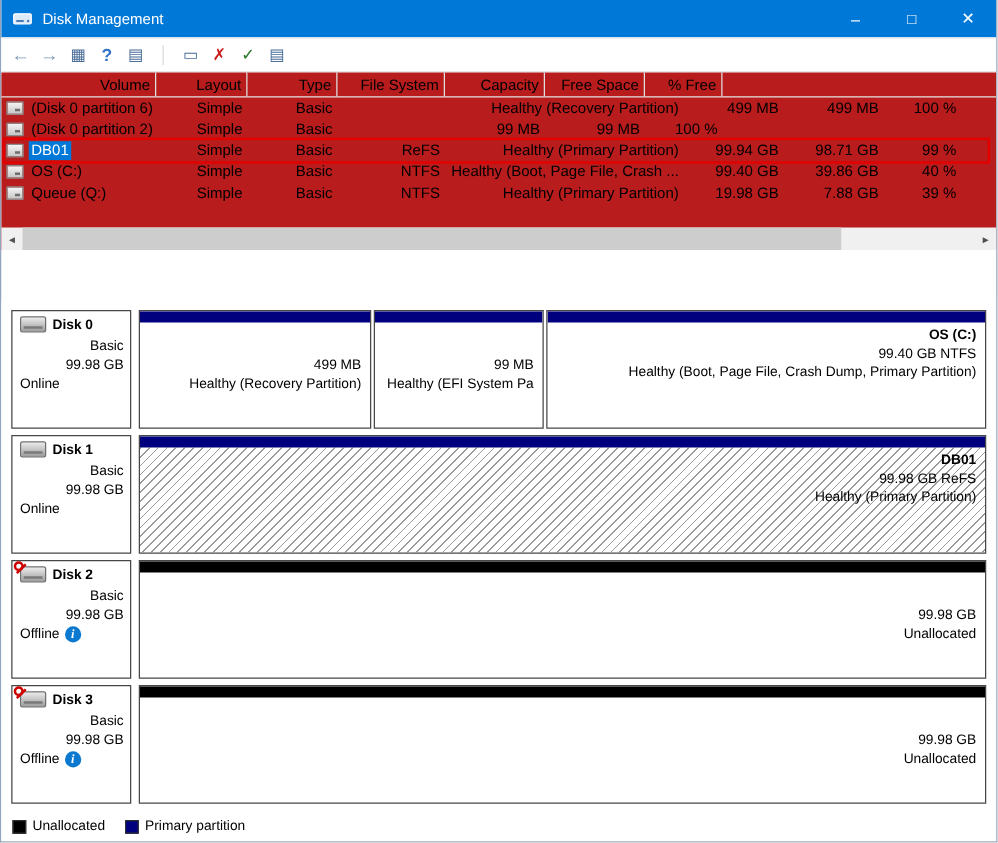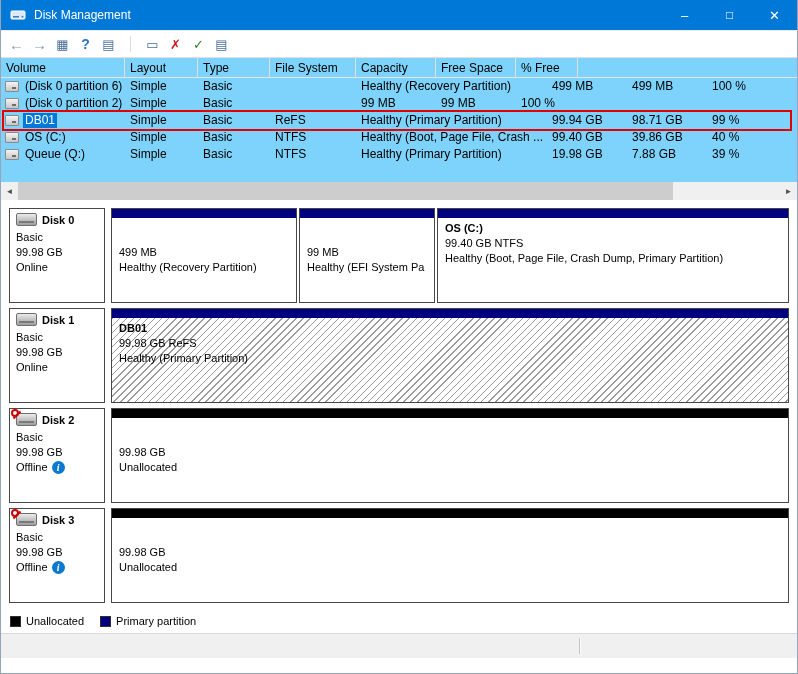--- a/index.html
+++ b/index.html
@@ -1,19 +1,19 @@
 <!DOCTYPE html>
 <html><head>
 <meta charset="utf-8">
 <style>
   * { box-sizing: border-box; }
   html, body { margin: 0; padding: 0; background: #cfcfcf; }
   body { font-family: "Liberation Sans", "DejaVu Sans", sans-serif; -webkit-font-smoothing: antialiased; }
 
-  .window { width: 798px; height: 674px; background: #fff; border: 1px solid #93a5bc; border-top: none; overflow: hidden; position: relative; }
+  .window { width: 798px; height: 674px; background: #fff; border: 1px solid #93a5bc; border-top: none; overflow: hidden; position: relative; text-align: right; }
 
   
   .titlebar { height: 30px; background: #0078d7; color: #fff; display: flex; align-items: center; }
   .app-icon { width: 16px; height: 16px; margin: 0 8px 0 9px; flex: none; }
   .tb-title { font-size: 12px; }
   .tb-controls { margin-left: auto; display: flex; height: 100%; }
   .ctrl { width: 45px; height: 100%; display: flex; align-items: center; justify-content: center; font-size: 13px; color: #fff; cursor: default; }
   .ctrl.max { font-size: 12px; }
 
   
@@ -23,21 +23,21 @@
   
   .toolbar { height: 28px; background: #fff; border-top: 1px solid #ececec; border-bottom: 1px solid #e0e0e0; display: flex; align-items: center; padding-left: 5px; gap: 2px; }
   .tbi { width: 21px; height: 21px; display: flex; align-items: center; justify-content: center; font-size: 13px; color: #4a6d99; }
   .tbi.arrow { color: #7f9ab6; font-size: 15px; }
   .tbi.help { color: #2f71c9; font-weight: bold; font-size: 14px; }
   .tbi.red { color: #cc1d1d; font-weight: bold; }
   .tbi.green { color: #2c7a2c; font-weight: bold; }
   .tb-sep { width: 1px; height: 16px; background: #dcdcdc; margin: 0 9px; }
 
   
-  .volume-list { position: relative; background: #7dd3fc; }
+  .volume-list { position: relative; background: #b91c1c; }
   .vl-header { display: flex; height: 20px; font-size: 12px; align-items: stretch; border-bottom: 1px solid #e3e3e3; }
   .hcell { padding: 3px 4px 0 5px; border-right: 1px solid #e0e0e0; white-space: nowrap; overflow: hidden; }
   .c0 { width: 124px; flex: none; }
   .c1 { width: 73px;  flex: none; }
   .c2 { width: 72px;  flex: none; }
   .c3 { width: 86px;  flex: none; }
   .c4 { width: 191px; flex: none; }
   .c5 { width: 80px;  flex: none; }
   .c6 { width: 80px;  flex: none; }
   .c7 { width: 62px;  flex: none; }
@@ -52,21 +52,21 @@
   .vl-filler { height: 19px; }
   .sel-outline { position: absolute; left: 1px; right: 5px; top: 52px; height: 21px; border: 2px solid #e30000; pointer-events: none; }
 
   
   .hscroll { height: 18px; background: #f0f0f0; display: flex; align-items: stretch; }
   .hs-btn { width: 17px; display: flex; align-items: center; justify-content: center; font-size: 8px; color: #505050; }
   .hs-track { flex: 1; position: relative; }
   .hs-thumb { position: absolute; left: 0; top: 0; bottom: 0; width: 86%; background: #cdcdcd; }
 
   
-  .graphical { padding: 8px 8px 0 8px; background: #fff; }
+  .graphical { padding: 8px 8px 0 8px; background: #fff; margin-top: 40px; }
   .disk-block { display: flex; height: 95px; margin-bottom: 5px; }
   .disk-panel { width: 96px; flex: none; border: 1px solid #474747; background: #fff; font-size: 11px; padding: 4px 5px 0 6px; }
   .dp-head { display: flex; align-items: center; gap: 5px; margin-bottom: 4px; font-weight: bold; }
   .disk-ico { width: 21px; height: 13px; flex: none; border: 1px solid #6f6f6f; border-radius: 2px; background: linear-gradient(#ebebeb, #9e9e9e); position: relative; }
   .disk-ico::after { content: ""; position: absolute; left: 2px; right: 2px; bottom: 2px; height: 2px; background: #7a7a7a; }
   .no-ico { position: absolute; left: -6px; top: -5px; width: 8px; height: 8px; border: 2px solid #cf0000; border-radius: 50%; background: rgba(255,255,255,.25); }
   .no-ico::after { content: ""; position: absolute; left: -1px; top: 3px; width: 10px; height: 2px; background: #cf0000; transform: rotate(-45deg); }
   .dp-line { line-height: 15px; white-space: nowrap; }
   .dp-status { display: flex; align-items: center; gap: 4px; }
   .info-ico { width: 13px; height: 13px; flex: none; border-radius: 50%; background: #0b79d0; color: #fff; font: italic bold 10px "Liberation Serif", serif; display: inline-flex; align-items: center; justify-content: center; }

